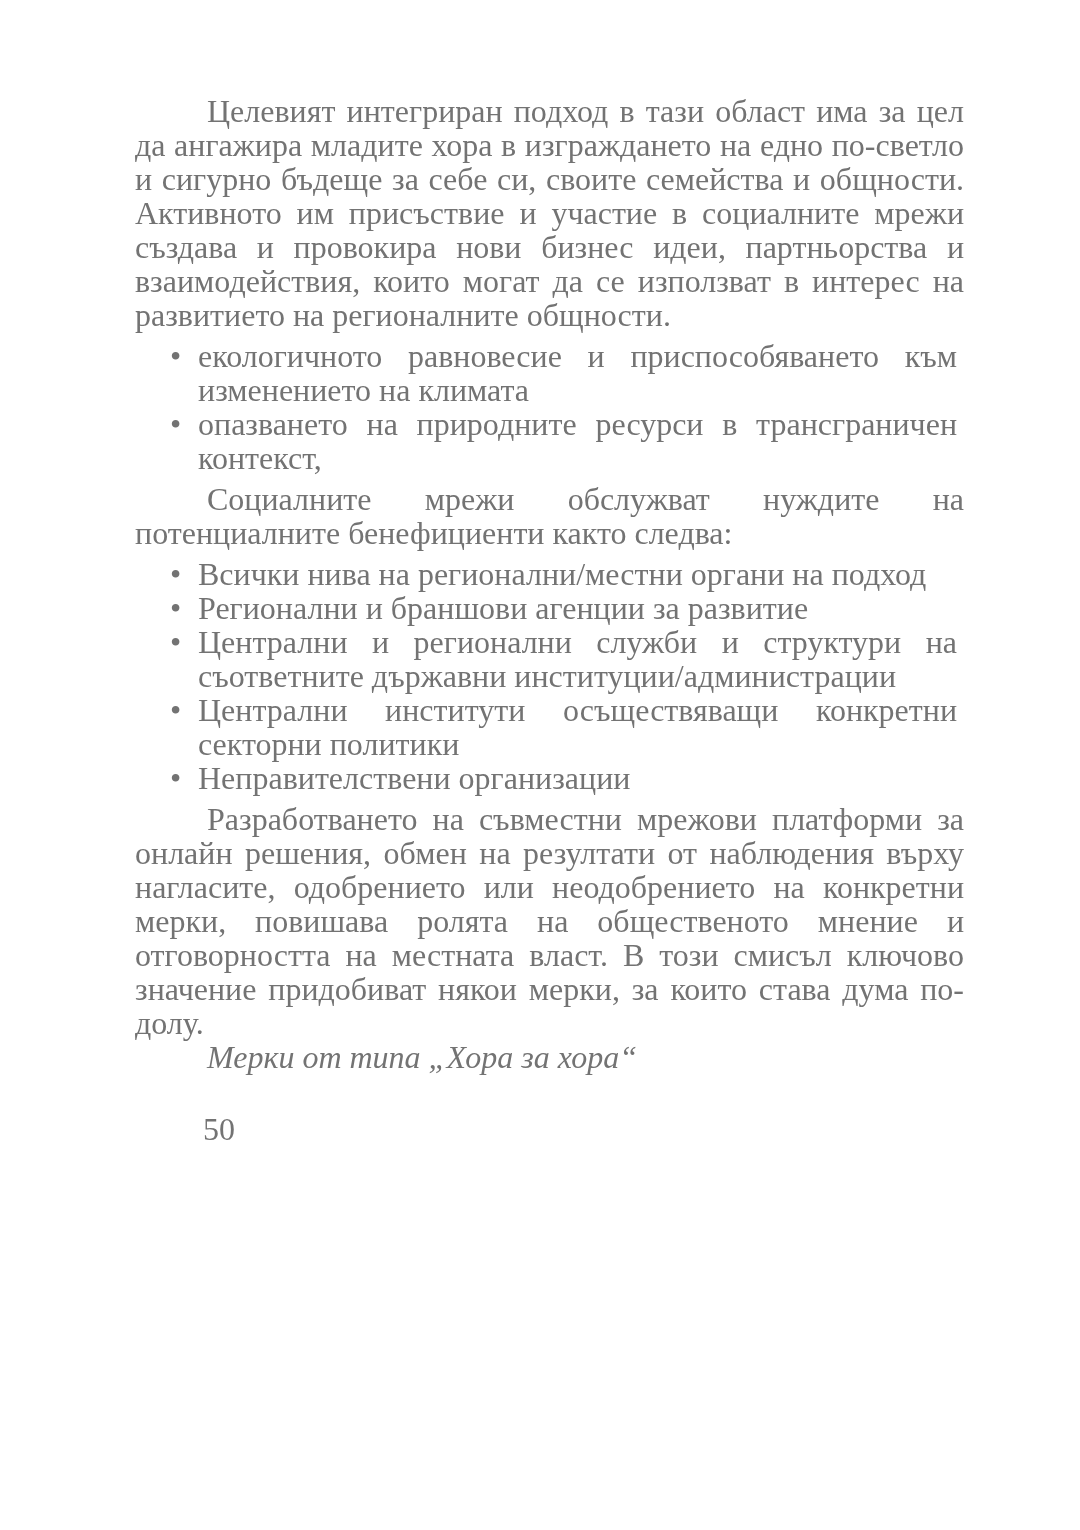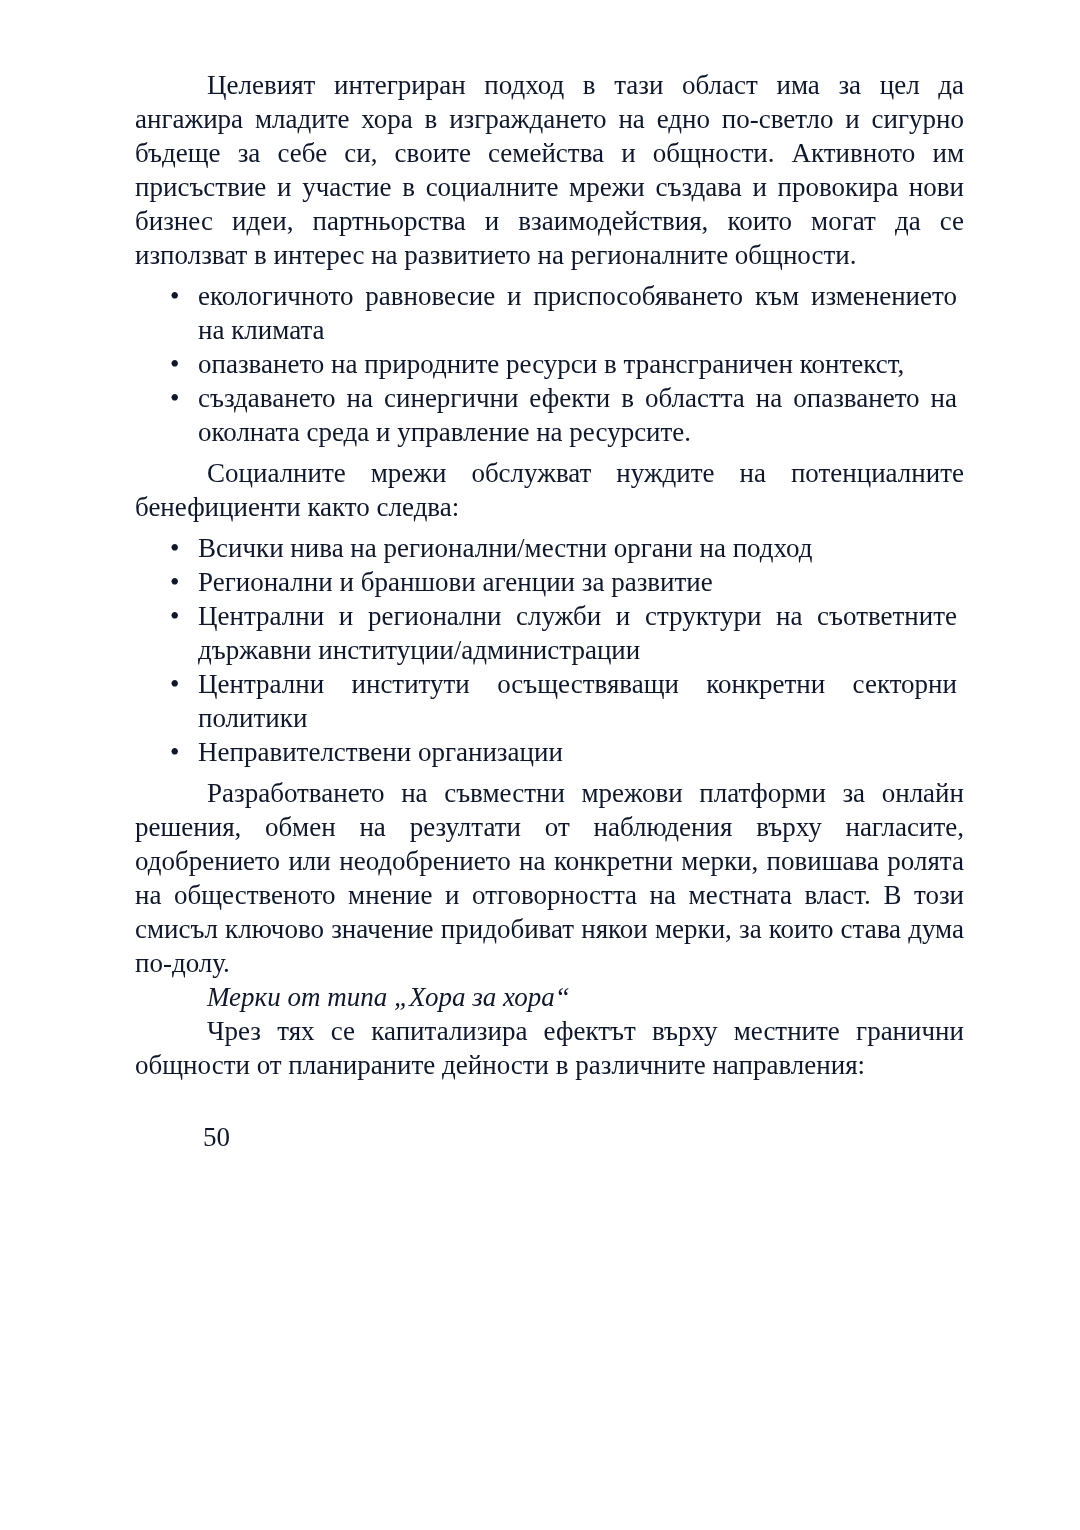--- a/index.html
+++ b/index.html
@@ -6,25 +6,25 @@
     margin: 0;
     padding: 0;
     background: #ffffff;
   }
   .page {
     position: relative;
     width: 1080px;
     height: 1530px;
     background: #ffffff;
     box-sizing: border-box;
-    padding: 68px 116px 0 135px;
+    padding: 94px 116px 0 135px;
     font-family: "Liberation Serif", serif;
-    font-size: 27px;
+    font-size: 32px;
     line-height: 34px;
-    color: #0f172a;
+    color: #737373;
     overflow: hidden;
   }
   .text-block {
     width: 100%;
   }
   .text-block p {
     margin: 0;
     text-align: justify;
     text-indent: 72px;
   }
@@ -61,36 +61,34 @@
 
 <div class="page">
   <div class="text-block">
 
     <p>Целевият интегриран подход в тази област има за цел да ангажира младите хора в изграждането на едно по-светло и сигурно бъдеще за себе си, своите семейства и общности. Активното им присъствие и участие в социалните мрежи създава и провокира нови бизнес идеи, партньорства и взаимодействия, които могат да се използват в интерес на развитието на регионалните общности.</p>
 
 
     <ul class="bullet-list">
       <li>екологичното равновесие и приспособяването към изменението на климата</li>
       <li>опазването на природните ресурси в трансграничен контекст,</li>
-      <li>създаването на синергични ефекти в областта на опазването на околната среда и управление на ресурсите.</li>
     </ul>
 
 
     <p>Социалните мрежи обслужват нуждите на потенциалните бенефициенти както следва:</p>
 
     <ul class="bullet-list">
       <li>Всички нива на регионални/местни органи на подход</li>
       <li>Регионални и браншови агенции за развитие</li>
       <li>Централни и регионални служби и структури на съответните държавни институции/администрации</li>
       <li>Централни институти осъществяващи конкретни секторни политики</li>
       <li>Неправителствени организации</li>
     </ul>
 
     <p>Разработването на съвместни мрежови платформи за онлайн решения, обмен на резултати от наблюдения върху нагласите, одобрението или неодобрението на конкретни мерки, повишава ролята на общественото мнение и отговорността на местната власт. В този смисъл ключово значение придобиват някои мерки, за които става дума по-долу.</p>
 
     <p class="italic-line">Мерки от типа „Хора за хора“</p>
 
-    <p>Чрез тях се капитализира ефектът върху местните гранични общности от планираните дейности в различните направления:</p>
 
     <div class="page-number">50</div>
 
   </div>
 </div>
 
 </body></html>

